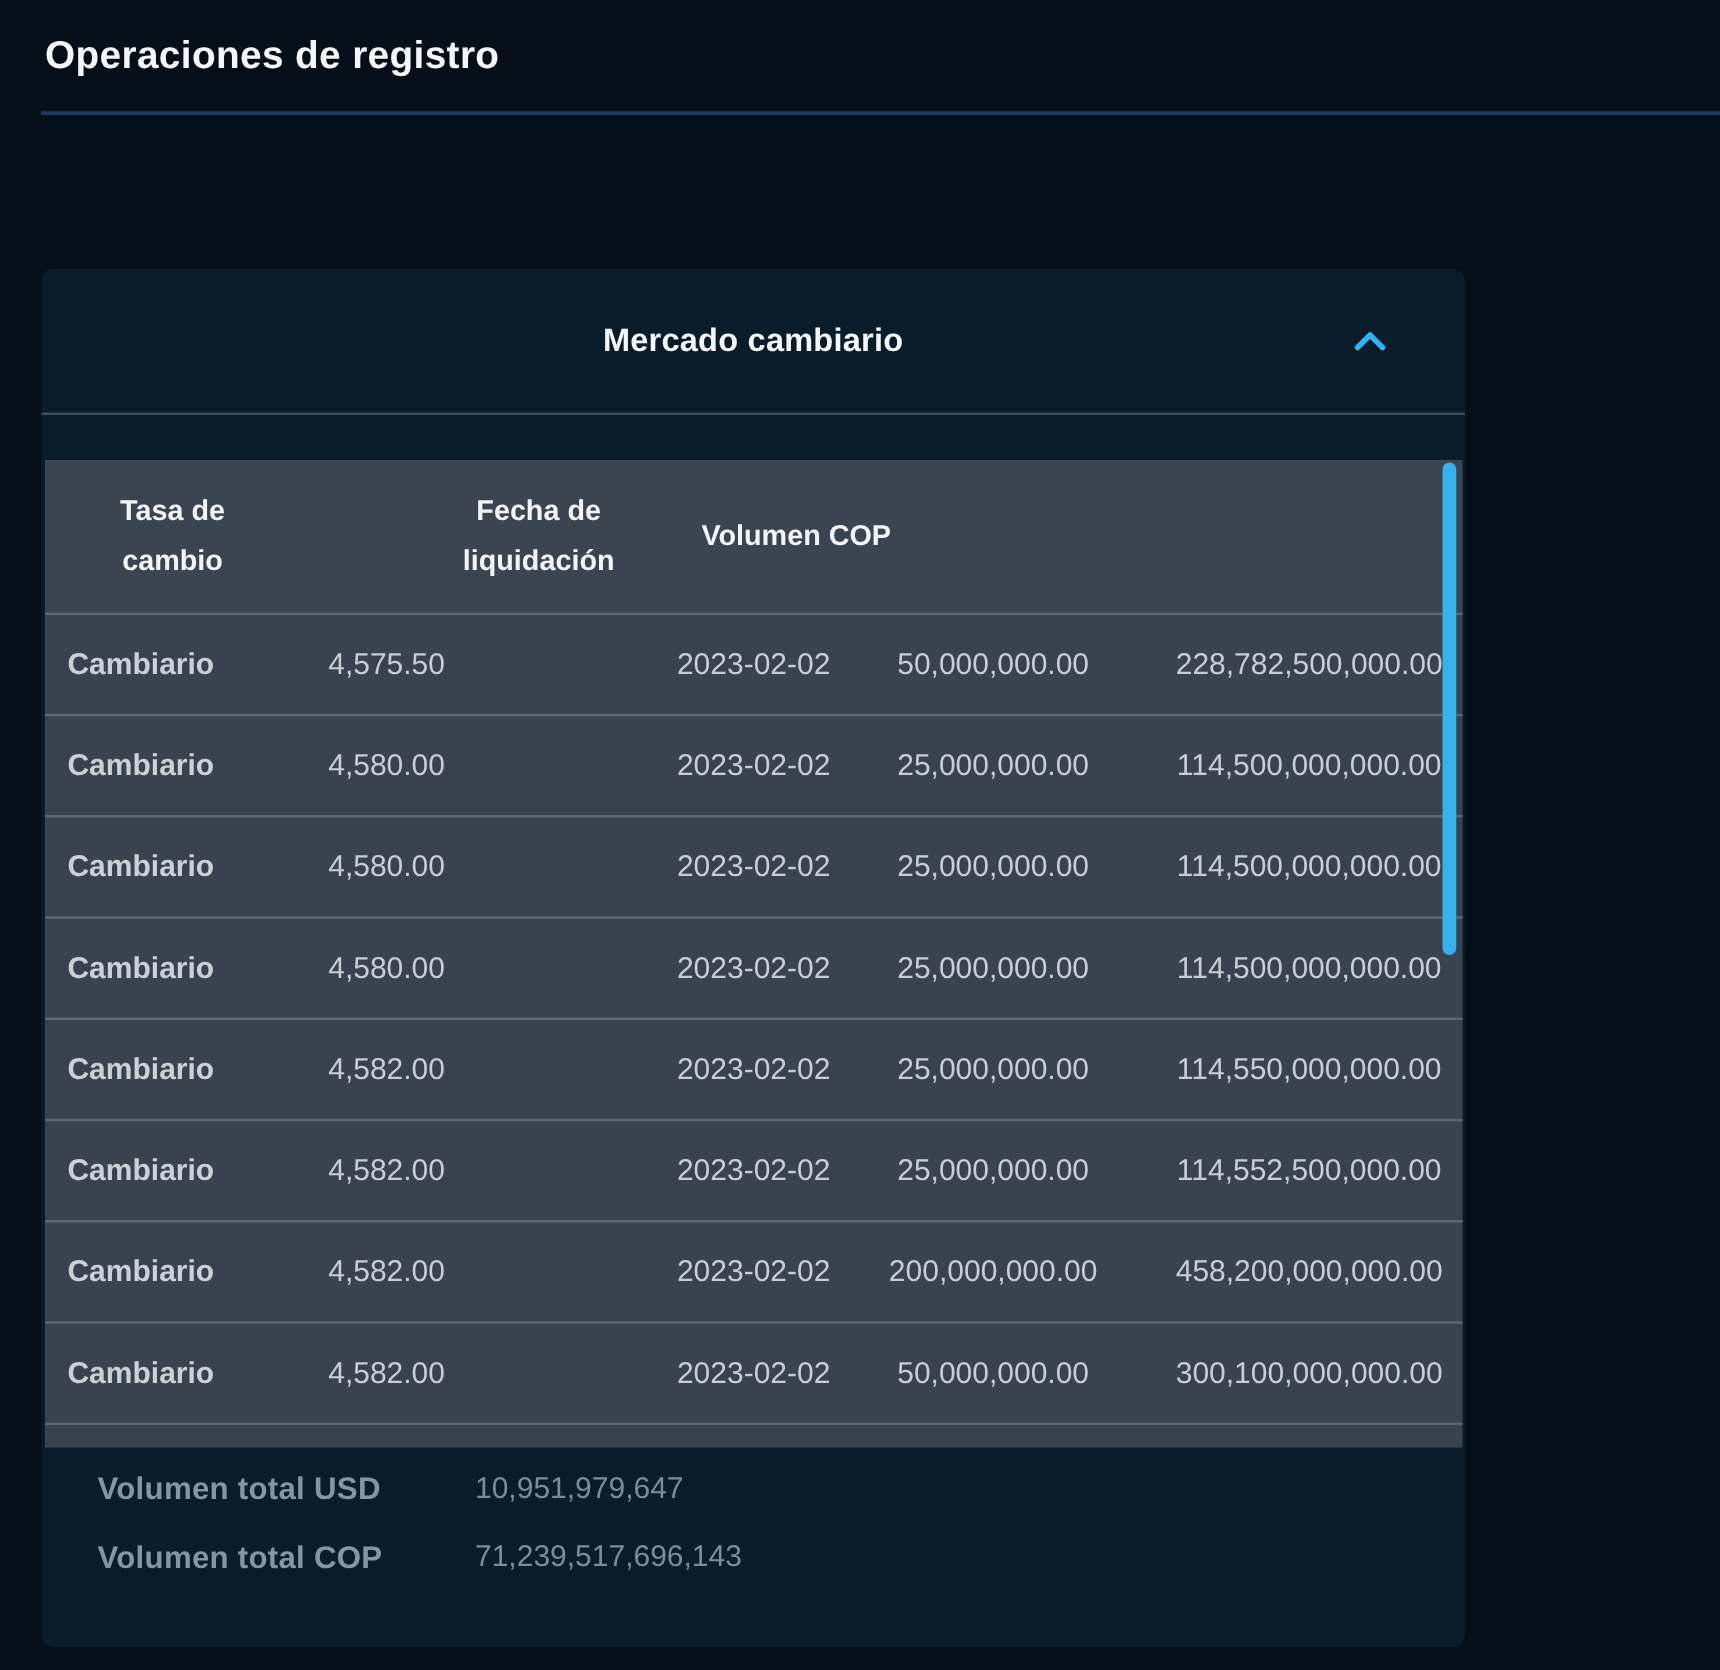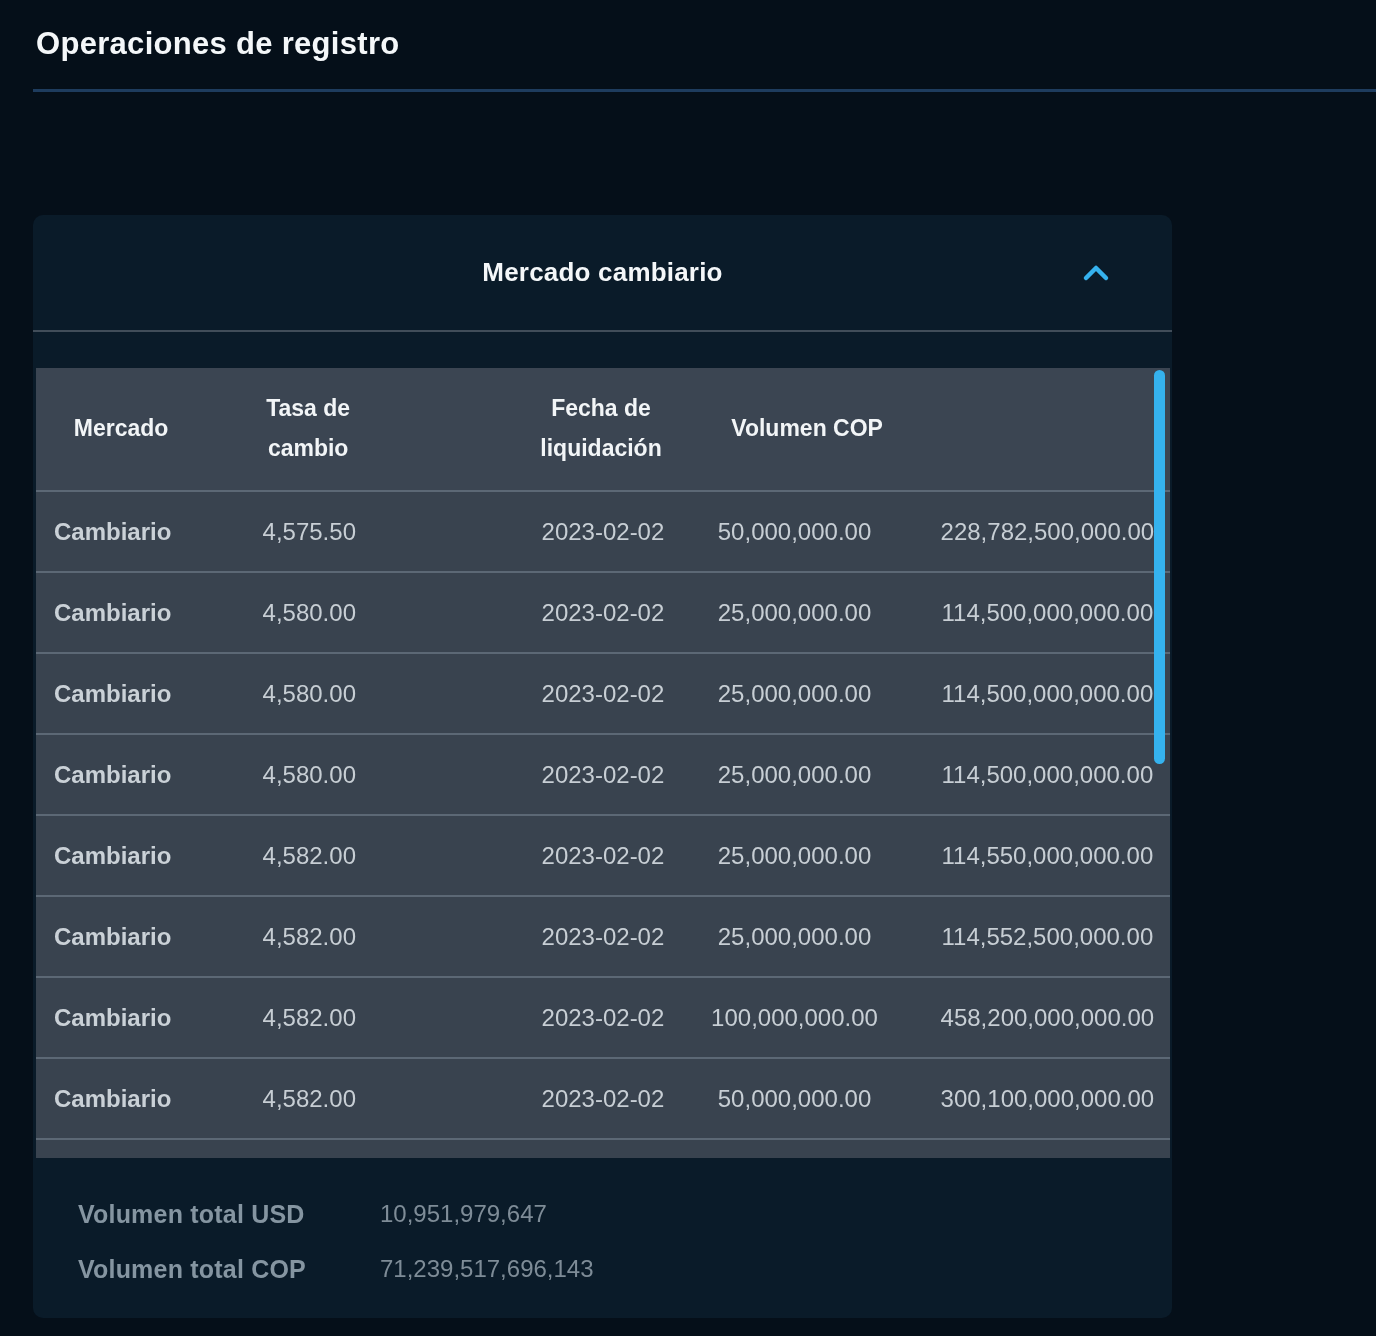--- a/index.html
+++ b/index.html
@@ -119,21 +119,21 @@
     top: 2px;
     right: 5px;
     width: 11px;
     height: 394px;
     background: #35b2ee;
     border-radius: 6px;
     cursor: grab;
   }
 
   .totals {
-    padding: 36px 0 0 45px;
+    padding: 13px 0 0 45px;
   }
   .total-line {
     display: flex;
     align-items: center;
     height: 40px;
     margin-bottom: 15px;
   }
   .total-label {
     width: 302px;
     font-size: 25px;
@@ -157,23 +157,20 @@
   <div class="panel-header">
     <span class="panel-title">Mercado cambiario</span>
     <svg class="chevron" viewBox="0 0 28 18">
       <polyline points="4,14 14,4 24,14" fill="none" stroke="#35b2ee" stroke-width="4.5" stroke-linecap="round" stroke-linejoin="round"></polyline>
     </svg>
   </div>
 
   <div class="table-wrap">
 
     <div class="thead">
-      <div class="cell c1">
-          <span>Mercado</span>
-        </div>
       <div class="cell c2">
           <span>Tasa de cambio</span>
         </div>
       <div class="cell c3">
           <span>Fecha de liquidación</span>
         </div>
       <div class="cell c5">
           <span>Volumen COP</span>
         </div>
     </div>
@@ -225,21 +222,21 @@
           <div class="cell c2">4,582.00</div>
           <div class="cell c3">2023-02-02</div>
           <div class="cell c4">25,000,000.00</div>
           <div class="cell c5">114,552,500,000.00</div>
         </div>
 
         <div class="row">
           <div class="cell c1">Cambiario</div>
           <div class="cell c2">4,582.00</div>
           <div class="cell c3">2023-02-02</div>
-          <div class="cell c4">100,000,000.00</div>
+          <div class="cell c4">200,000,000.00</div>
           <div class="cell c5">458,200,000,000.00</div>
         </div>
 
         <div class="row">
           <div class="cell c1">Cambiario</div>
           <div class="cell c2">4,582.00</div>
           <div class="cell c3">2023-02-02</div>
           <div class="cell c4">50,000,000.00</div>
           <div class="cell c5">300,100,000,000.00</div>
         </div>

